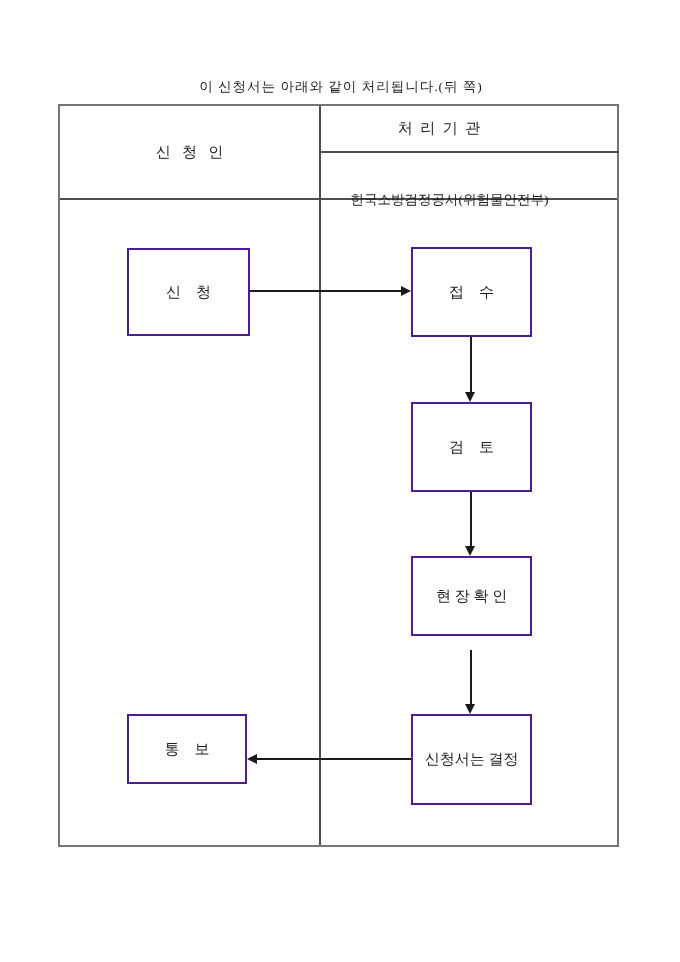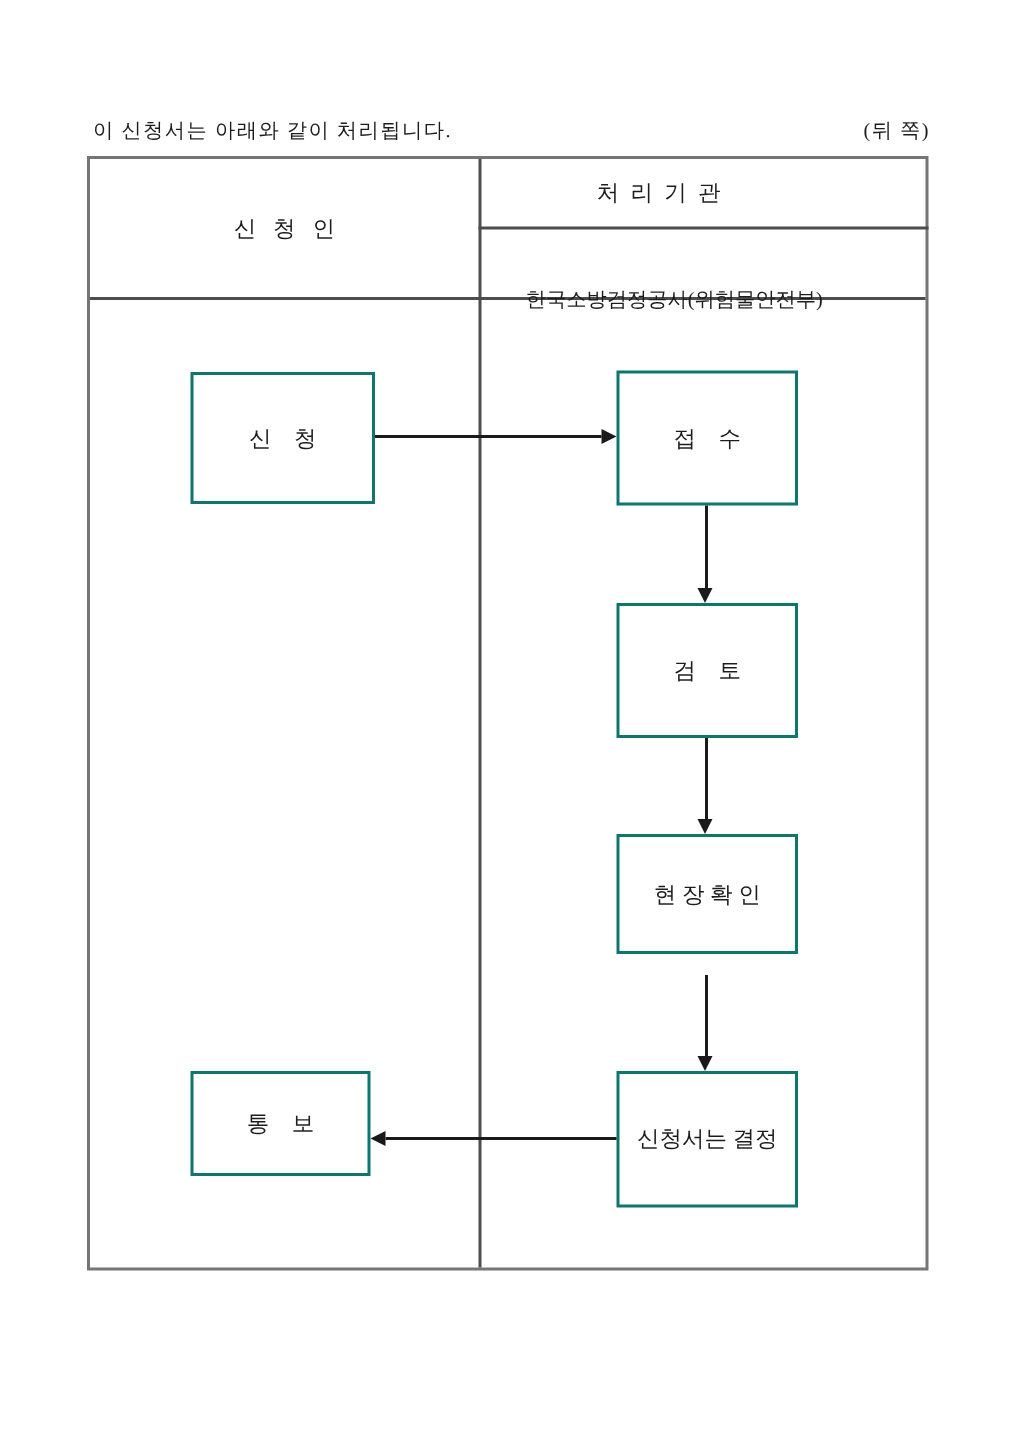--- a/index.html
+++ b/index.html
@@ -9,21 +9,21 @@
     position: relative;
     font-family: "Liberation Serif", "DejaVu Serif", serif;
     color: #1c1c1c;
     overflow: hidden;
   }
   .pre { white-space: pre; }
 
   
   #intro {
     position: absolute; left: 62px; top: 78px; width: 558px;
-    display: flex; justify-content: space-between; align-items: baseline;
+    display: flex; justify-content: center; align-items: baseline;
     font-size: 13.5px; letter-spacing: 1px;
   }
 
   
   #process-table {
     position: absolute; left: 58px; top: 104px;
     width: 561px; height: 743px;
     border: 2px solid #757575;
     box-sizing: border-box;
   }
@@ -38,21 +38,21 @@
     display: flex; align-items: center; justify-content: center;
     font-size: 15px;
   }
   #cell-applicant   { left: 0;    top: 0;    width: 259px; height: 92px; }
   #cell-agency-head { left: 261px; top: 0;   width: 236px; height: 45px; }
   #cell-agency-name { left: 267px; top: 47px; width: 245px; height: 45px; font-size: 13.5px; margin-top: 24px; }
 
   
   .fbox {
     position: absolute;
-    border: 2px solid #0f766e;
+    border: 2px solid #4c1d95;
     background: #ffffff;
     box-sizing: border-box;
     display: flex; align-items: center; justify-content: center;
     font-size: 15px;
   }
   #box-apply    { left: 67px;  top: 142px; width: 123px; height: 88px; }
   #box-receive  { left: 351px; top: 141px; width: 121px; height: 90px; }
   #box-review   { left: 351px; top: 296px; width: 121px; height: 90px; }
   #box-site     { left: 351px; top: 450px; width: 121px; height: 80px; }
   #box-decision { left: 351px; top: 608px; width: 121px; height: 91px; }

